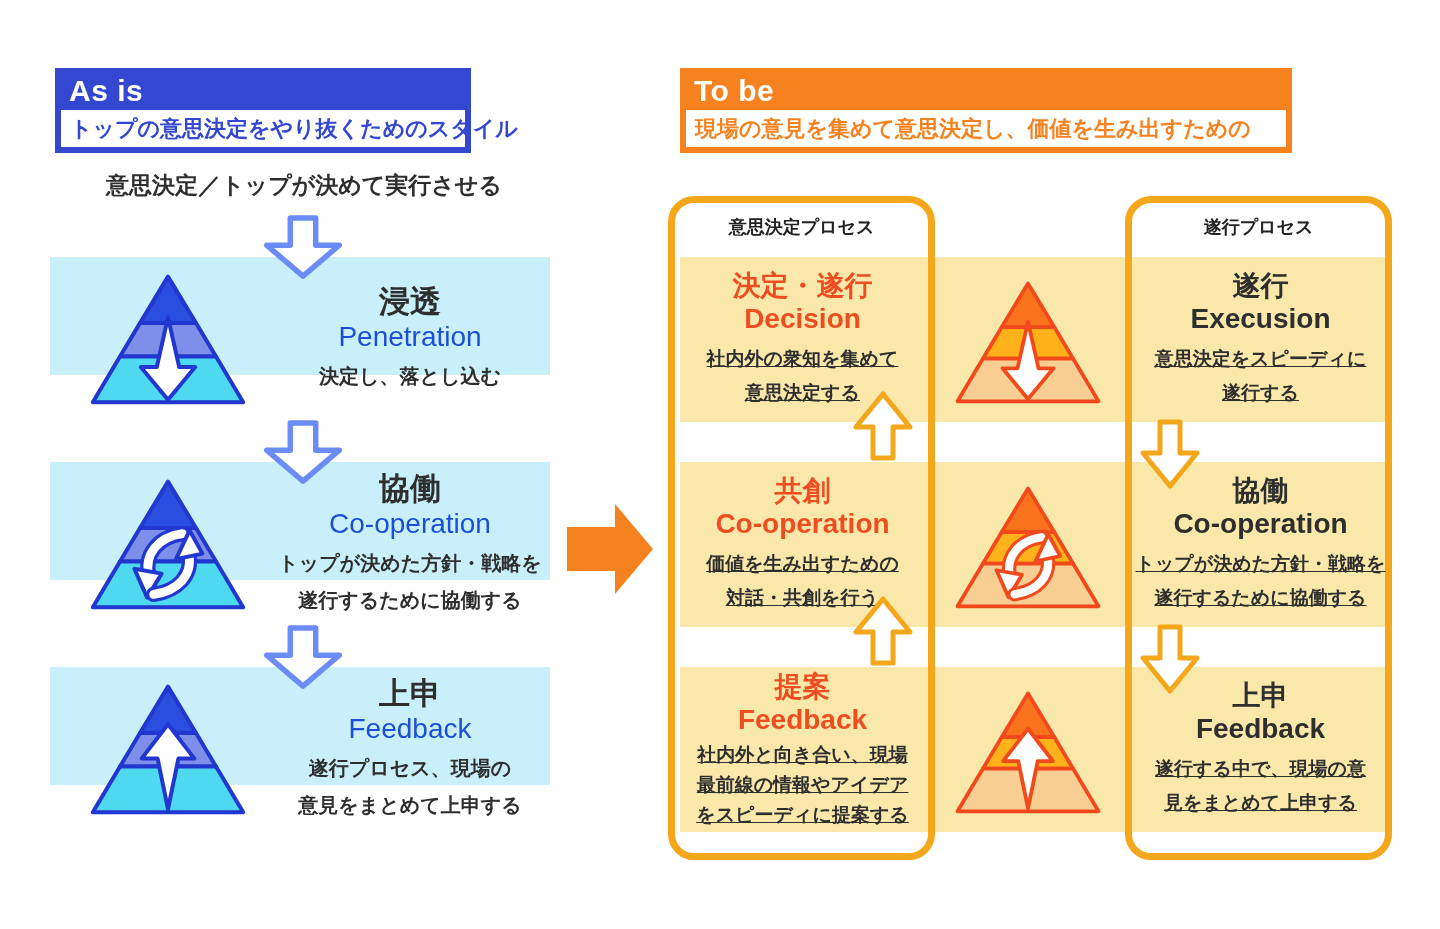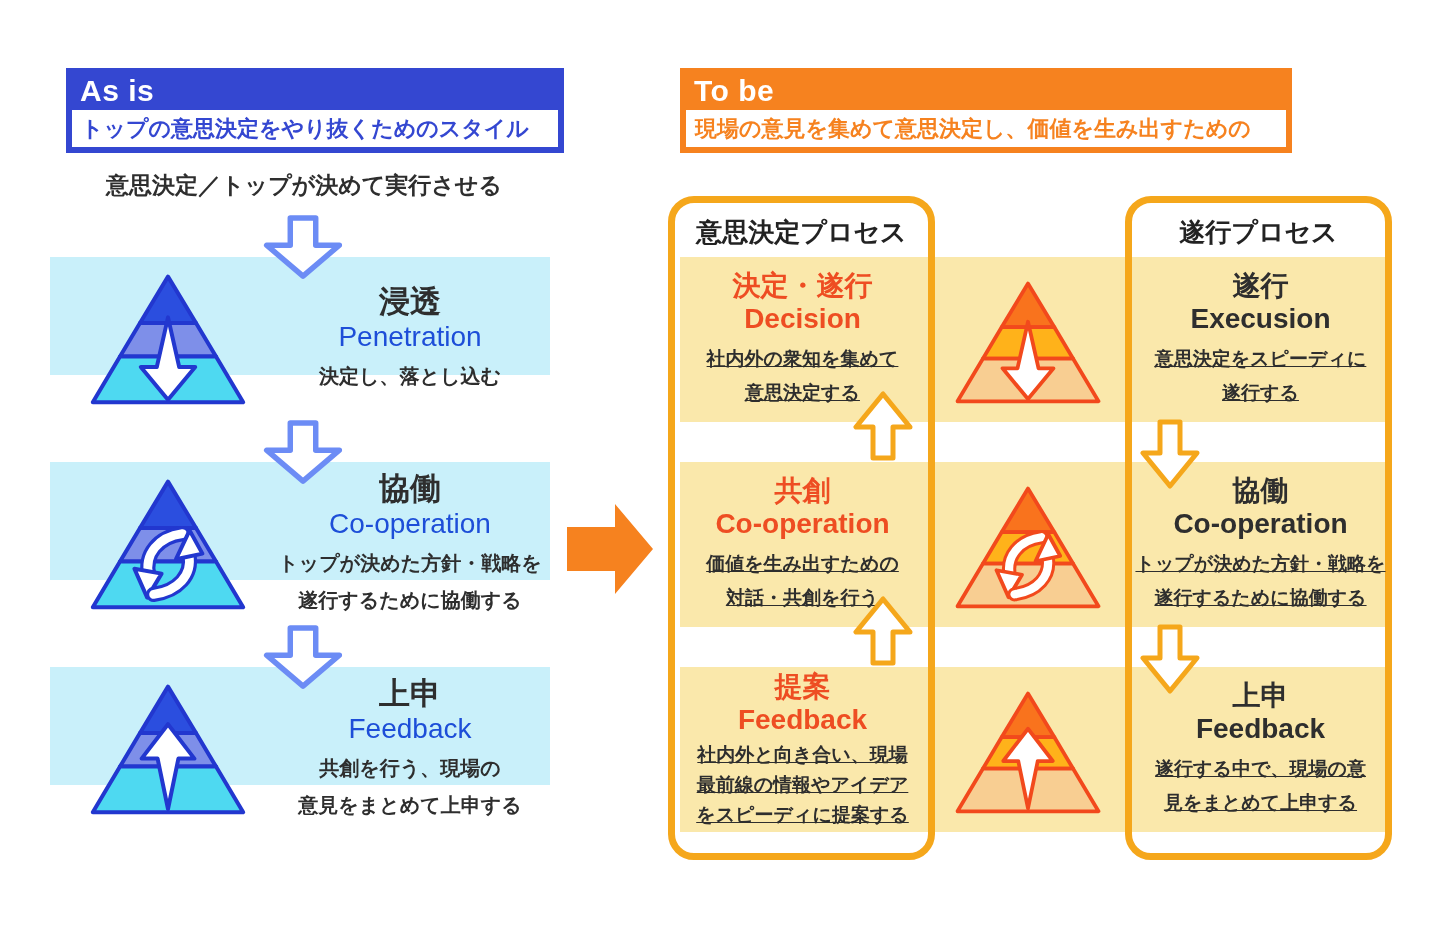--- a/index.html
+++ b/index.html
@@ -35,21 +35,21 @@
   .ai-ten  { font-size:28px; font-weight:normal; color:#1d4ed8; line-height:33px; }
   .ai-desc { font-size:20px; font-weight:bold; color:#2E2E2E; line-height:37px; margin-top:5px; white-space:nowrap; }
   
   .row-yellow { position:absolute; left:680px; width:705px; height:165px; background:#FAE8AB; z-index:1; }
   .proc-frame {
     position:absolute; top:196px; width:267px; height:664px;
     border:7px solid #F5A71B; border-radius:26px; z-index:2; background:transparent;
   }
   .proc-label {
     position:absolute; top:215px; width:267px; text-align:center;
-    font-size:26px; font-weight:bold; color:#222222; z-index:3;
+    font-size:18px; font-weight:bold; color:#222222; z-index:3;
   }
   .tb-text {
     position:absolute; width:235px; height:165px; z-index:3;
     display:flex; flex-direction:column; align-items:center; justify-content:center; text-align:center;
   }
   .tb-tja { font-size:28px; font-weight:bold; line-height:33px; }
   .tb-ten { font-size:28px; font-weight:bold; line-height:33px; }
   .red-title  .tb-tja, .red-title  .tb-ten { color:#EE4D22; }
   .dark-title .tb-tja, .dark-title .tb-ten { color:#2E2E2E; }
   .tb-desc { font-size:19px; font-weight:bold; color:#2E2E2E; line-height:34px; margin-top:7px; white-space:nowrap;text-decoration:underline; }
@@ -75,21 +75,21 @@
   .blk-blue path { stroke:#6C8CF5; stroke-width:6; }
   .blk-gold path { stroke:#F5A71B; stroke-width:5; }
   .big-arrow { position:absolute; left:565px; top:501px; width:90px; height:96px; z-index:4; }
   .big-arrow path { fill:#F6821F; }
 </style>
 </head>
 <body>
 
 <div class="canvas">
 
-  <div class="hdr hdr-blue" style="left:66px; top:68px; width:498px;">
+  <div class="hdr hdr-blue" style="left:55px; top:68px; width:416px;">
     <div class="hdr-title">As is</div>
     <div class="hdr-sub sub-blue">トップの意思決定をやり抜くためのスタイル</div>
   </div>
   <div class="caption">意思決定／トップが決めて実行させる</div>
 
   <div class="row-blue" style="top:257px;">
     <svg class="pyr ai-pyr pyr-blue" viewBox="0 0 200 170">
       <polygon class="p-band p-top" points="100,7 135,65 65,65"></polygon>
       <polygon class="p-band p-mid" points="65,65 135,65 160,107 40,107"></polygon>
       <polygon class="p-band p-bot" points="40,107 160,107 194,164 6,164"></polygon>
@@ -130,21 +130,21 @@
     <svg class="pyr ai-pyr pyr-blue" viewBox="0 0 200 170">
       <polygon class="p-band p-top" points="100,7 135,65 65,65"></polygon>
       <polygon class="p-band p-mid" points="65,65 135,65 160,107 40,107"></polygon>
       <polygon class="p-band p-bot" points="40,107 160,107 194,164 6,164"></polygon>
       <path class="p-arrow" d="M100,54 L133,97 L113,97 L100,160 L87,97 L67,97 Z"></path>
     </svg>
     <div class="ai-text">
       <div class="ai-tja">上申</div>
       <div class="ai-ten">Feedback</div>
       <div class="ai-desc">
-        <div>共創を行う、現場の</div>
+        <div>遂行プロセス、現場の</div>
         <div>意見をまとめて上申する</div>
       </div>
     </div>
   </div>
 
   <svg class="blk blk-blue" style="left:263px; top:212px; width:80px; height:70px;" viewBox="0 0 88 72">
     <path d="M30,4 L58,4 L58,34 L84,34 L44,68 L4,34 L30,34 Z"></path>
   </svg>
   <svg class="blk blk-blue" style="left:263px; top:417px; width:80px; height:70px;" viewBox="0 0 88 72">
     <path d="M30,4 L58,4 L58,34 L84,34 L44,68 L4,34 L30,34 Z"></path>

